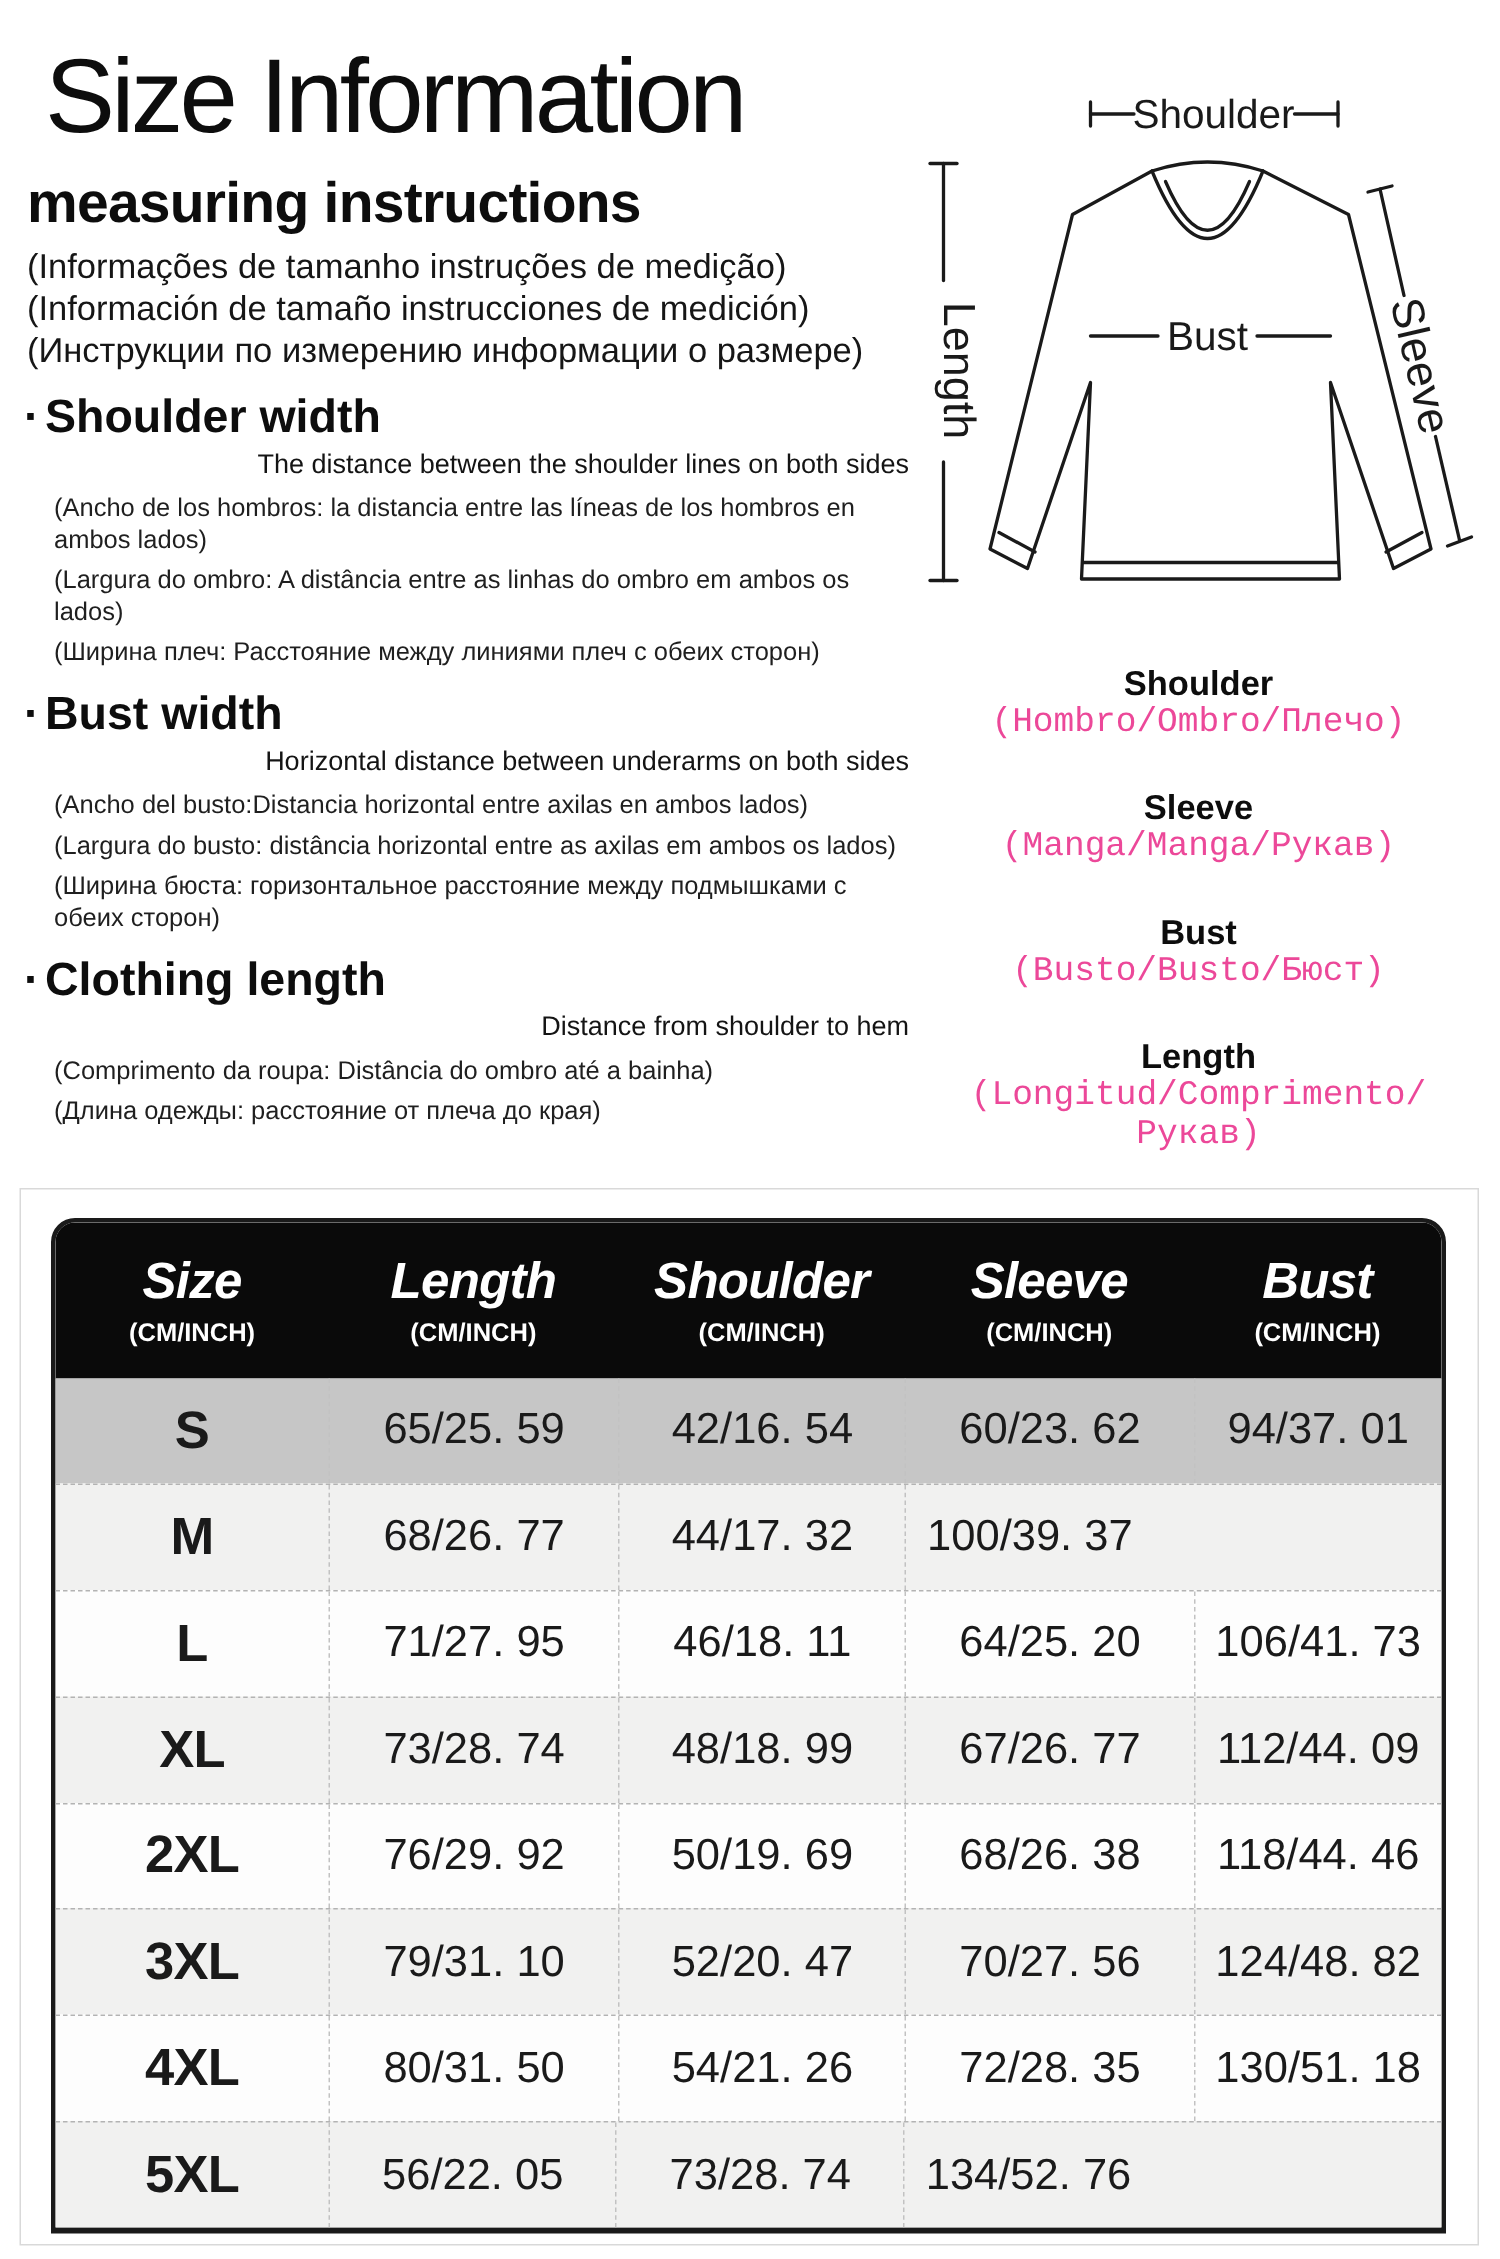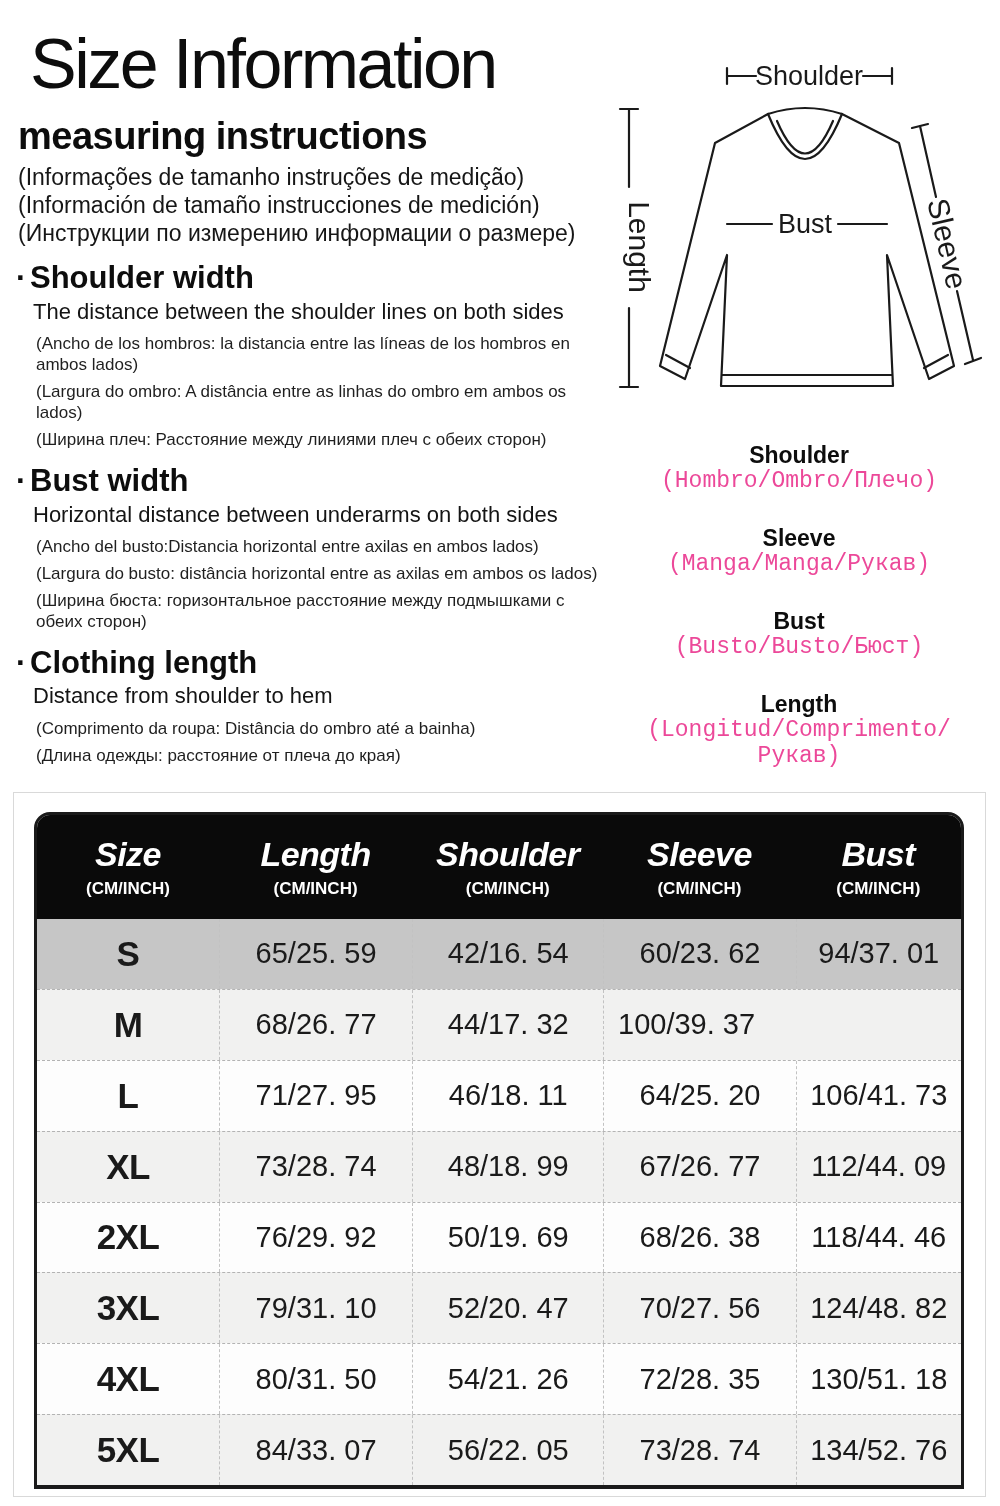--- a/index.html
+++ b/index.html
@@ -10,21 +10,21 @@
   }
   
   .intro{position:absolute;left:16px;top:14px;width:590px;}
   .title{font-size:70px;font-weight:400;letter-spacing:-2.5px;line-height:1.05;margin:14px;color:#0d0d0d;}
   .subtitle{font-size:38px;font-weight:700;letter-spacing:-0.5px;line-height:1.1;margin:10px 0 0 2px;color:#0d0d0d;}
   .sub-tr{margin:6px 0 0 2px;}
   .sub-tr div{font-size:23px;line-height:28px;color:#161616;}
   .section{margin:14px 0 0 0;}
   .sec-title{font-size:31px;font-weight:700;line-height:1.08;color:#0d0d0d;}
   .sec-title .bullet{display:inline-block;width:14px;}
-  .sec-desc{font-size:22px;line-height:1.2;margin:4px 0 0 17px;color:#141414;}
+  .sec-desc{font-size:18px;line-height:1.2;margin:4px 0 0 17px;color:#141414;text-align:right;}
   .sec-notes{margin:8px 0 0 20px;max-width:578px;}
   .sec-notes div{font-size:17px;line-height:21px;margin-bottom:6px;color:#1f1f1f;}
   
   .diagram{position:absolute;left:606px;top:34px;width:386px;height:398px;}
   .legend{position:absolute;left:606px;top:432px;width:386px;text-align:center;padding-top:10px;}
   .legend .group{margin-bottom:31px;}
   .legend .term{font-size:23px;font-weight:700;line-height:26px;color:#0d0d0d;}
   .legend .tr{font-size:23px;line-height:26px;color:#ec4899;font-family:Liberation Mono, monospace;}
   
   .panel{position:absolute;left:13px;top:792px;width:973px;height:705px;
@@ -214,20 +214,19 @@
       </div>
       <div class="trow">
         <div class="td size c1">4XL</div>
         <div class="td c2">80/31. 50</div>
         <div class="td c3">54/21. 26</div>
         <div class="td c4">72/28. 35</div>
         <div class="td c5">130/51. 18</div>
       </div>
       <div class="trow">
         <div class="td size c1">5XL</div>
-        <div class="td c2">84/33. 07</div>
         <div class="td c3">56/22. 05</div>
         <div class="td c4">73/28. 74</div>
         <div class="td c5">134/52. 76</div>
       </div>
     </div>
   </div>
 </div>
 
 </body></html>

